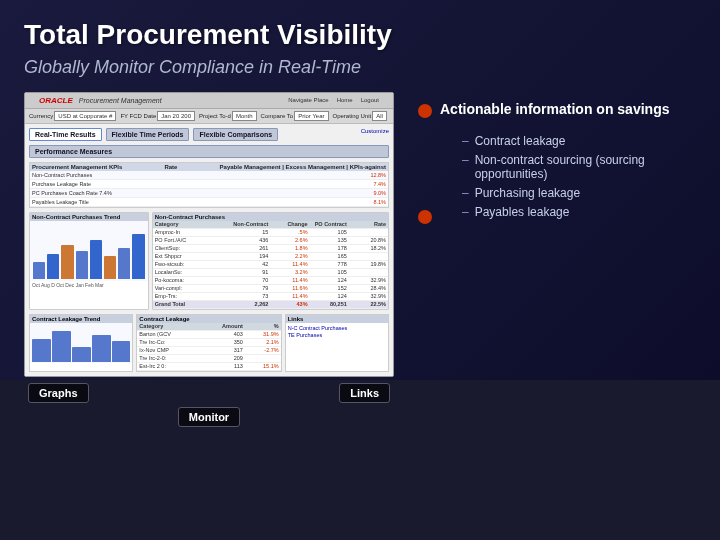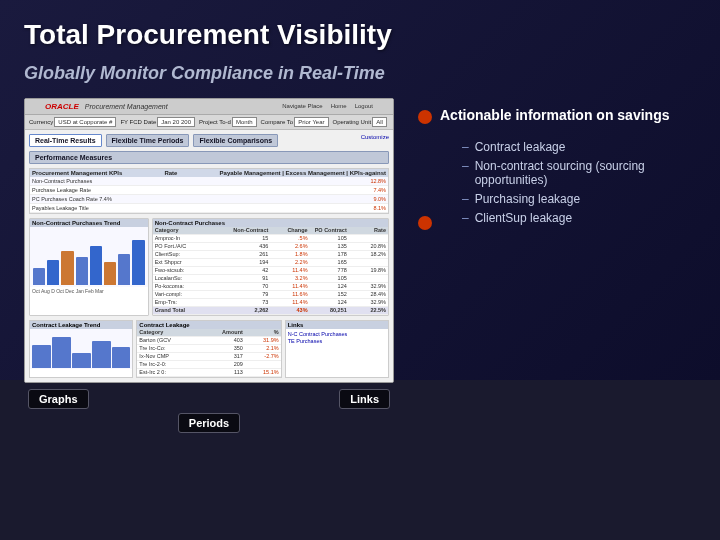--- a/index.html
+++ b/index.html
@@ -29,22 +29,21 @@
       font-weight: bold;
       color: #ffffff;
       line-height: 1.1;
       text-shadow: 1px 1px 3px rgba(0,0,0,0.5);
     }
 
     .subtitle {
       font-size: 18px;
       font-style: italic;
       color: #b0b8d0;
-      margin-top: 12px;
-      font-weight: bold;
+      margin-top: 6px;
     }
 
     .content-area {
       display: flex;
       gap: 16px;
       margin-top: 10px;
     }
 
     
     .screenshot-mockup {
@@ -52,21 +51,21 @@
       flex-shrink: 0;
       background: #e8e8e8;
       border: 1px solid #999;
       border-radius: 2px;
       overflow: hidden;
       font-size: 7px;
     }
 
     .mock-header {
       background: #cccccc;
-      padding: 3px 20px;
+      padding: 3px 14px;
       display: flex;
       align-items: center;
       gap: 6px;
       border-bottom: 1px solid #aaa;
     }
 
     .oracle-logo {
       font-size: 8px;
       font-weight: bold;
       color: #cc0000;
@@ -588,21 +587,21 @@
 
         </div>
       </div>
 
       <div class="bottom-labels-row">
         <div class="floating-label">Graphs</div>
         <div style="flex:1;"></div>
         <div class="floating-label">Links</div>
       </div>
       <div style="text-align:center;margin-top:4px;">
-        <div class="floating-label" style="display:inline-block;">Periods</div>
+        <div class="floating-label" style="display:inline-block;">Monitor</div>
       </div>
     </div>
 
     <div class="info-panel">
 
       <div class="bullet-item">
         <div class="bullet-dot"></div>
         <div class="bullet-text">Actionable information on savings</div>
       </div>
 
@@ -617,21 +616,21 @@
             <div class="sub-list-item">
               <span class="sub-dash">–</span>
               <span>Non-contract sourcing (sourcing opportunities)</span>
             </div>
             <div class="sub-list-item">
               <span class="sub-dash">–</span>
               <span>Purchasing leakage</span>
             </div>
             <div class="sub-list-item">
               <span class="sub-dash">–</span>
-              <span>ClientSup leakage</span>
+              <span>Payables leakage</span>
             </div>
           </div>
         </div>
       </div>
 
     </div>
 
   </div>
 </div>
 

